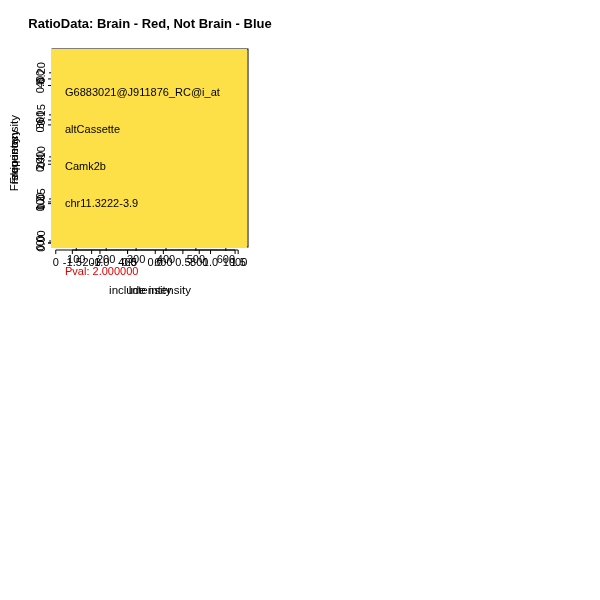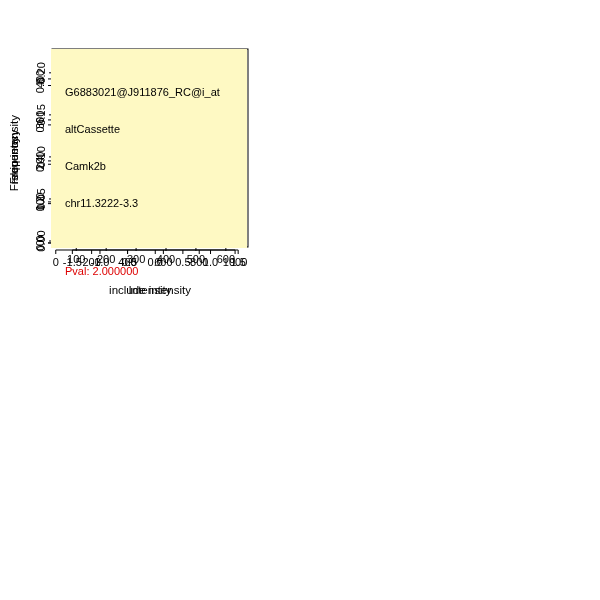--- a/index.html
+++ b/index.html
@@ -69,20 +69,21 @@
         <rect x="185.6495726495727" y="58.52272727272728" width="9.396011396011374" height="182.47727272727272" fill="#0000FF" stroke="#000000" stroke-width="1"></rect>
         <rect x="185.6495726495727" y="120.75000000000001" width="9.396011396011374" height="120.24999999999999" fill="#7C1D94" stroke="#000000" stroke-width="1"></rect>
         <rect x="195.04558404558406" y="149.3409090909091" width="9.396011396011403" height="91.6590909090909" fill="#0000FF" stroke="#000000" stroke-width="1"></rect>
         <rect x="195.04558404558406" y="200.63636363636363" width="9.396011396011403" height="40.363636363636374" fill="#7C1D94" stroke="#000000" stroke-width="1"></rect>
         <rect x="204.44159544159547" y="149.3409090909091" width="8.84330484330485" height="91.6590909090909" fill="#0000FF" stroke="#000000" stroke-width="1"></rect>
         <rect x="204.44159544159547" y="161.11363636363637" width="8.84330484330485" height="79.88636363636363" fill="#7C1D94" stroke="#000000" stroke-width="1"></rect>
         <rect x="213.28490028490032" y="200.63636363636363" width="9.396011396011403" height="40.363636363636374" fill="#FF0000" stroke="#000000" stroke-width="1"></rect>
         <rect x="213.28490028490032" y="222.5" width="9.396011396011403" height="18.5" fill="#7C1D94" stroke="#000000" stroke-width="1"></rect>
         <rect x="232.62962962962965" y="200.63636363636363" width="9.396011396011403" height="40.363636363636374" fill="#FF0000" stroke="#000000" stroke-width="1"></rect>
       </svg>
+    <div class="ptitle">RatioData: Brain - Red, Not Brain - Blue</div>
     <div class="ylab" style="top:157px;">Frequency</div>
   </div>
 
   <div class="panel" id="p2">
     <svg width="300" height="300" id="svg2">
         <line x1="76.2381679389313" y1="247" x2="225.85648854961832" y2="247" stroke="#000000" stroke-width="1"></line>
         <line x1="76.2381679389313" y1="247" x2="76.2381679389313" y2="251" stroke="#000000" stroke-width="1"></line>
         <text x="76.2381679389313" y="263" text-anchor="middle" font-size="11px">100</text>
         <line x1="106.16183206106871" y1="247" x2="106.16183206106871" y2="251" stroke="#000000" stroke-width="1"></line>
         <text x="106.16183206106871" y="263" text-anchor="middle" font-size="11px">200</text>
@@ -204,22 +205,22 @@
         <rect x="170.53247941445562" y="233.55157894736843" width="8.966148215919503" height="9.448421052631574" fill="#FF0000" stroke="#000000" stroke-width="1"></rect>
         <rect x="179.49862763037513" y="214.8515789473684" width="8.966148215919475" height="28.14842105263159" fill="#FF0000" stroke="#000000" stroke-width="1"></rect>
         <rect x="224.32936870997256" y="233.55157894736843" width="8.966148215919503" height="9.448421052631574" fill="#FF0000" stroke="#000000" stroke-width="1"></rect>
         <rect x="233.29551692589206" y="224.3" width="8.966148215919475" height="18.69999999999999" fill="#FF0000" stroke="#000000" stroke-width="1"></rect>
       </svg>
     <div class="xlab">Intensity</div>
     <div class="ylab" style="top:164px;">Frequency</div>
   </div>
 
   <div class="panel" id="p4">
-    <div class="infobox" id="infobox" style="background: #fef9c3; text-align: center;">
+    <div class="infobox" id="infobox" style="background: #fde047; text-align: center;">
       <div class="infoline" style="top: 37px; color: rgb(0, 0, 0);">G6883021@J911876_RC@i_at</div>
       <div class="infoline" style="top: 74px; color: rgb(0, 0, 0);">altCassette</div>
       <div class="infoline" style="top: 111px; color: rgb(0, 0, 0);">Camk2b</div>
-      <div class="infoline" style="top: 148px; color: rgb(0, 0, 0);">chr11.3222-3.3</div>
+      <div class="infoline" style="top: 148px; color: rgb(0, 0, 0);">chr11.3222-3.9</div>
       <div class="infoline" style="top: 175px; color: rgb(221, 0, 0); margin-top: 41px;">Pval: 2.000000</div>
     </div>
   </div>
 
 </div>
 
 </body></html>

